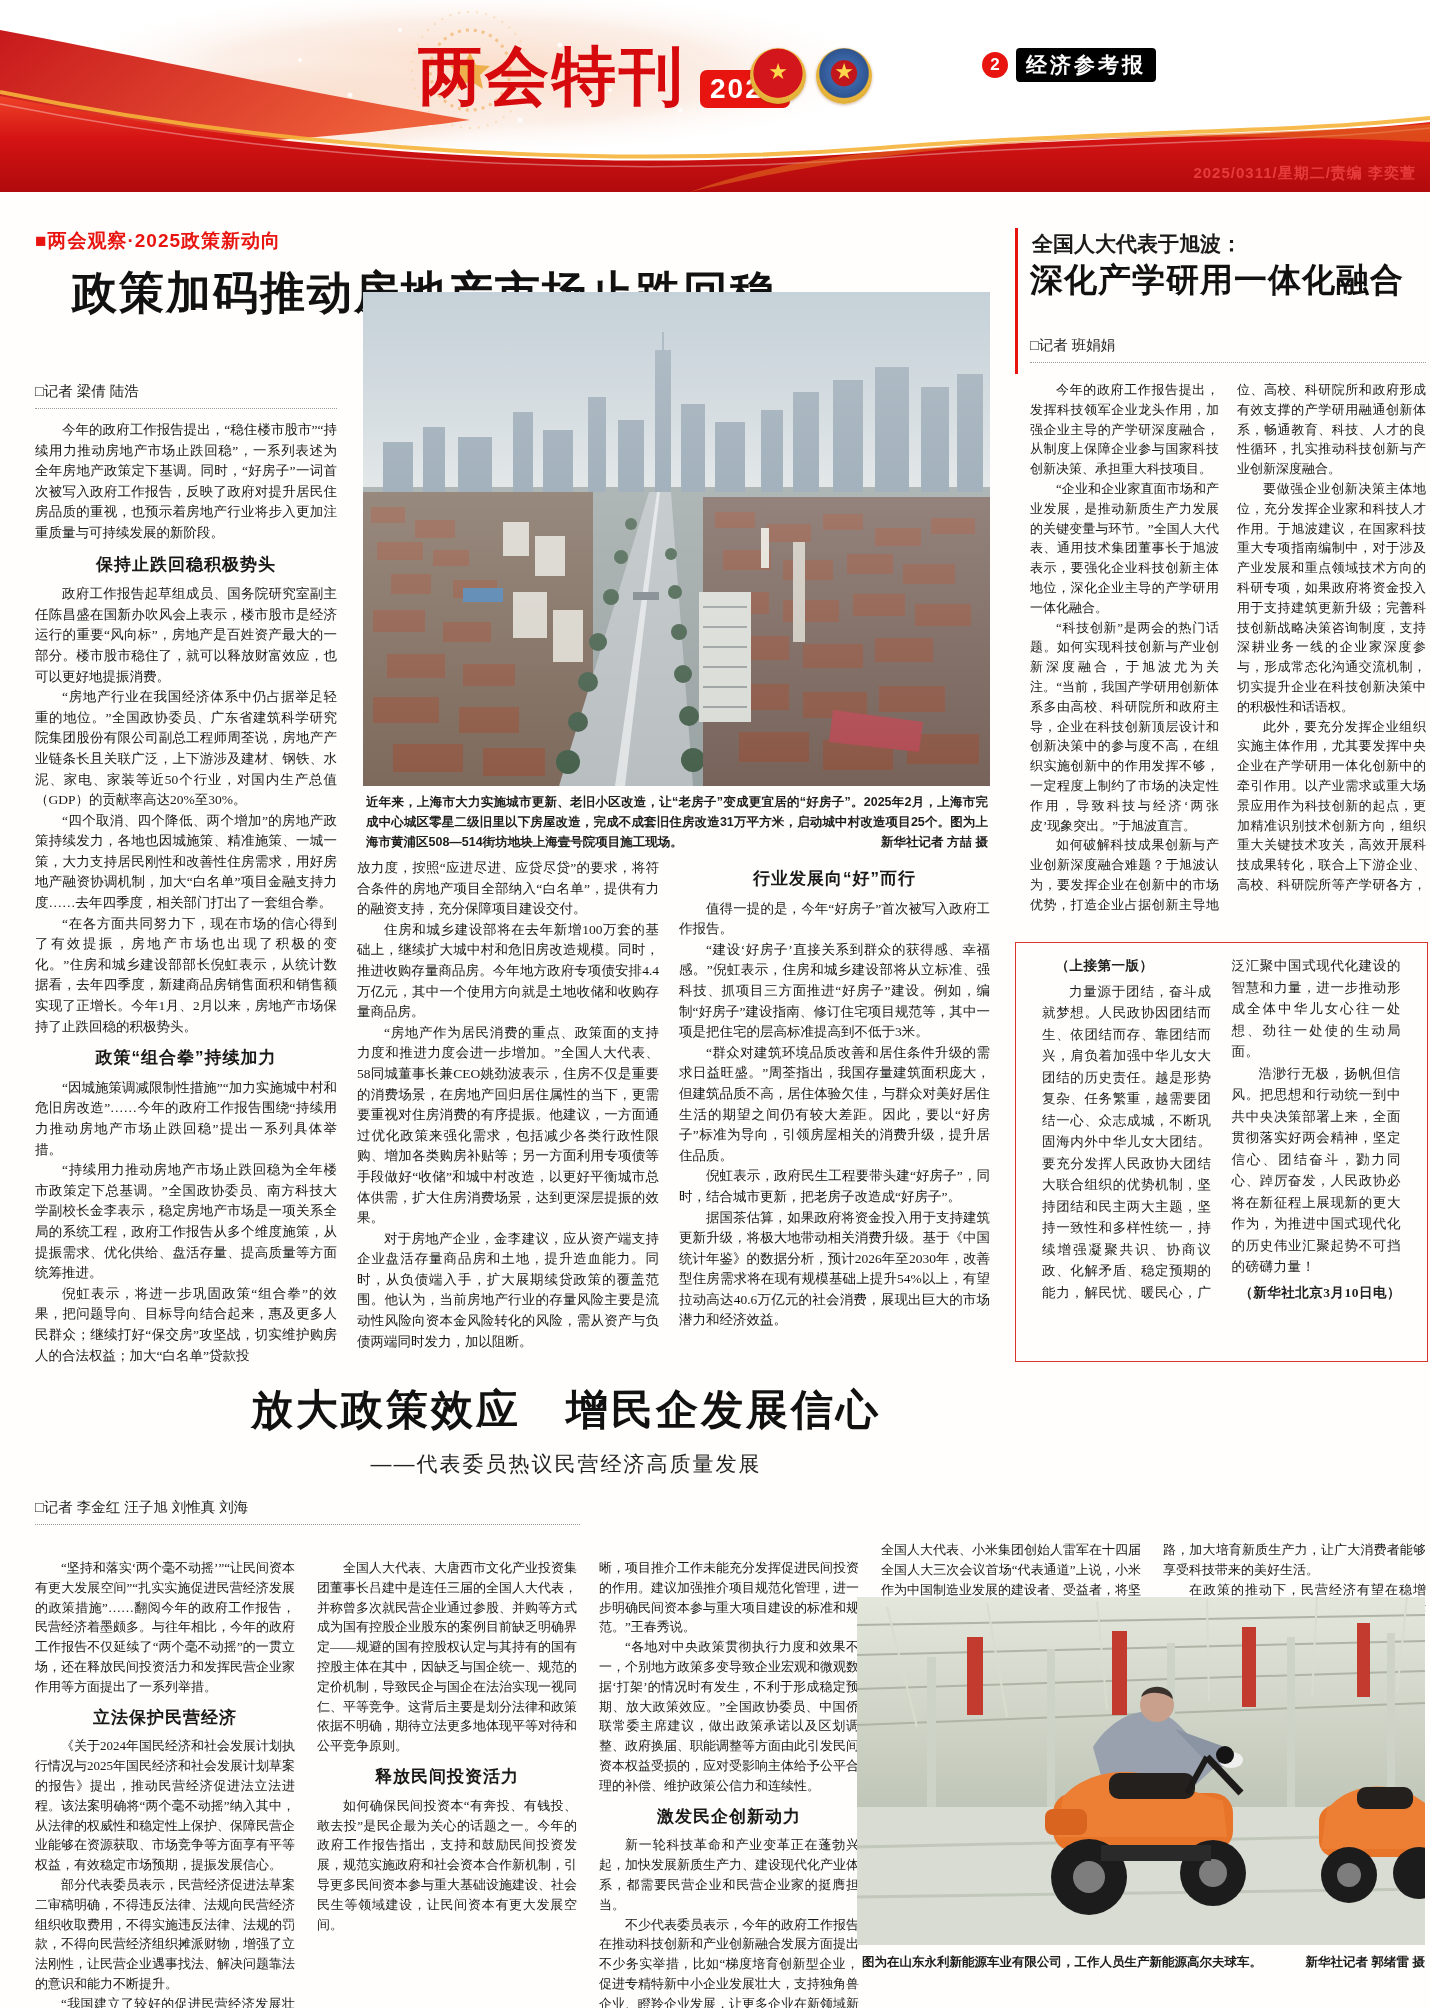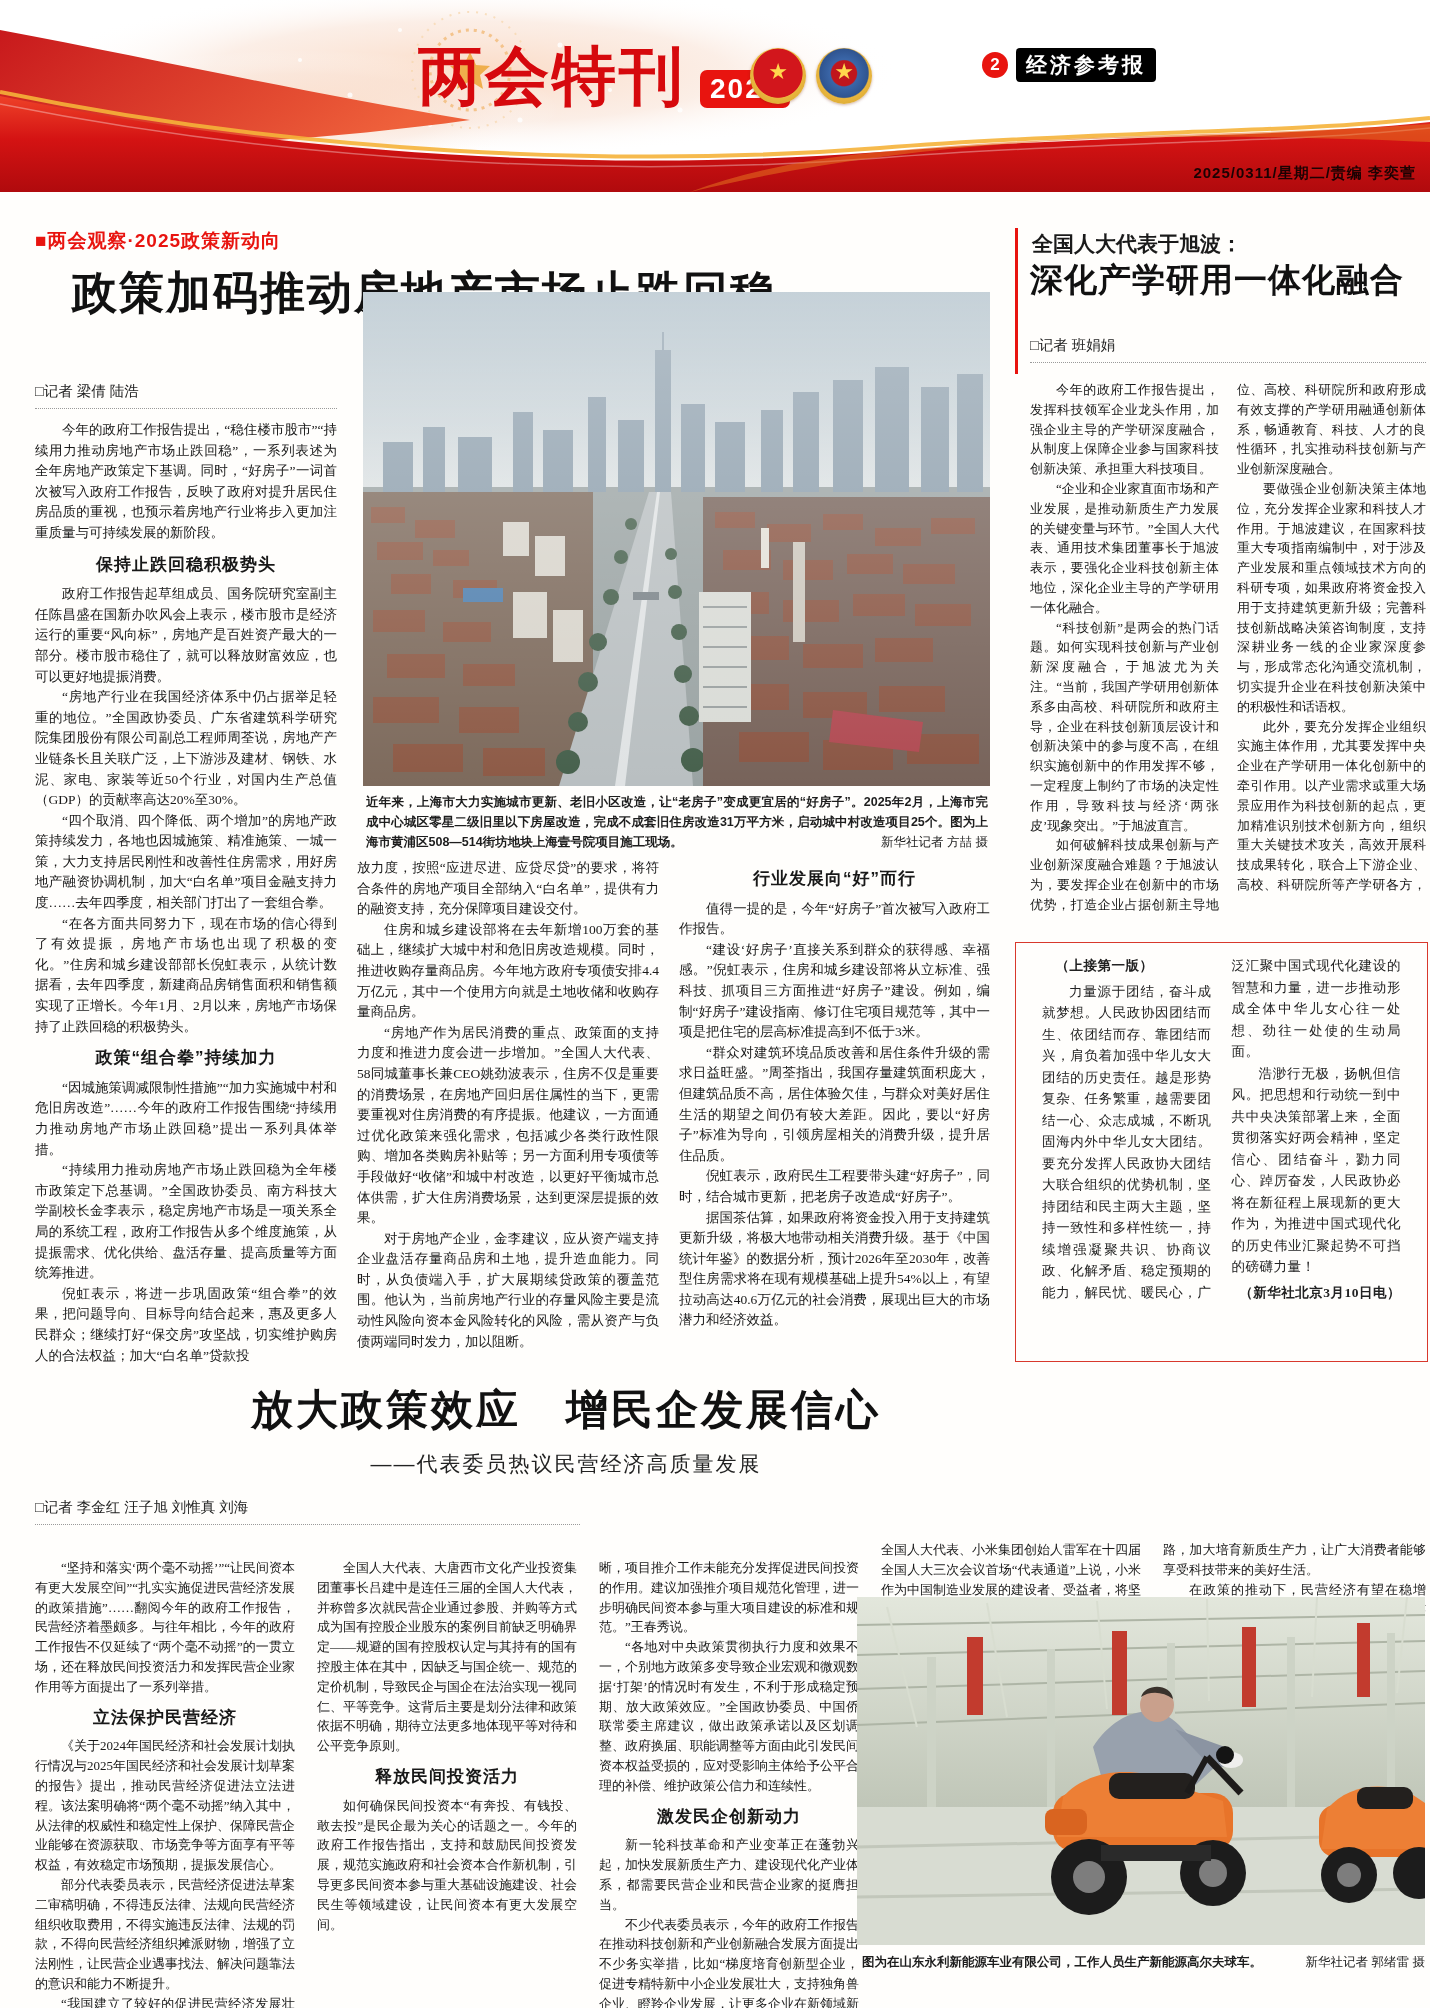--- a/index.html
+++ b/index.html
@@ -16,35 +16,35 @@
   .emblem .star{position:absolute;left:50%;top:42%;transform:translate(-50%,-50%);color:#ffd74d;font-size:22px;}
   .emblem-national{background:radial-gradient(circle at 50% 45%, #d2161c 58%, #e9b53d 60%, #caa22f 100%);}
   .emblem-cppcc{background:radial-gradient(circle at 50% 45%, #c0161c 30%, #3a66a8 33%, #2f5490 58%, #e9b53d 61%, #caa22f 100%);}
   .masthead-wrap{display:flex;align-items:center;gap:8px;}
   .pageno-circle{width:26px;height:26px;border-radius:50%;background:#e8140f;color:#fff;
         font-family:"Liberation Sans",sans-serif;font-weight:bold;font-size:17px;
         display:flex;align-items:center;justify-content:center;}
   .masthead-box{background:#000000;color:#fff;font-weight:bold;font-size:21px;
         padding:3px 10px;border-radius:4px;letter-spacing:3px;font-family:"Liberation Serif",serif;}
   .banner-dateline{font-family:"Liberation Sans",sans-serif;font-weight:bold;font-size:15px;
-        color:#000000;opacity:.85;letter-spacing:1px;}
+        color:#ef4444;opacity:.85;letter-spacing:1px;}
   
   .kicker{font-family:"Liberation Sans","DejaVu Sans",sans-serif;font-weight:bold;
         font-size:19px;color:#e8140f;letter-spacing:1px;}
   .headline-main{font-size:45px;font-weight:900;letter-spacing:2px;color:#111;line-height:1.15;}
   .byline{font-family:"Liberation Sans",sans-serif;font-size:14.5px;color:#222;
         padding-bottom:7px;border-bottom:1.5px dotted #9a9a9a;}
   .colflow{font-size:13.5px;line-height:20.6px;text-align:justify;overflow:hidden;}
   .para{margin:0;text-indent:2em;}
   .cont{text-indent:0;}
   .sub{font-family:"Liberation Sans","DejaVu Sans",sans-serif;font-weight:bold;font-size:17px;
         text-align:center;margin:11px 0 9px;letter-spacing:1px;text-indent:0;}
   .caption{font-family:"Liberation Sans","DejaVu Sans",sans-serif;font-weight:bold;
         font-size:12.5px;line-height:20px;text-align:justify;color:#1d1d1d;}
-  .credit{float:right;font-weight:normal;white-space:nowrap;margin-left:35px;}
+  .credit{float:right;font-weight:bold;white-space:nowrap;margin-left:35px;}
   
   .r-rule{width:3px;background:#e8140f;}
   .r-overline{font-family:"Liberation Sans",sans-serif;font-weight:bold;font-size:21px;color:#1a1a1a;}
   .r-headline{font-size:33px;font-weight:900;letter-spacing:1px;color:#111;}
   .r-body{columns:2;column-gap:18px;font-size:13px;line-height:19.8px;text-align:justify;overflow:hidden;}
   
   .cont-box{border:1.5px solid #d8382c;padding:12px 26px;box-sizing:border-box;}
   .box-flow{columns:2;column-gap:20px;font-size:13.5px;line-height:21.5px;text-align:justify;
         overflow:hidden;letter-spacing:.5px;color:#222;}
   .boxhead{margin:0 0 4px;text-indent:1em;font-weight:bold;}

